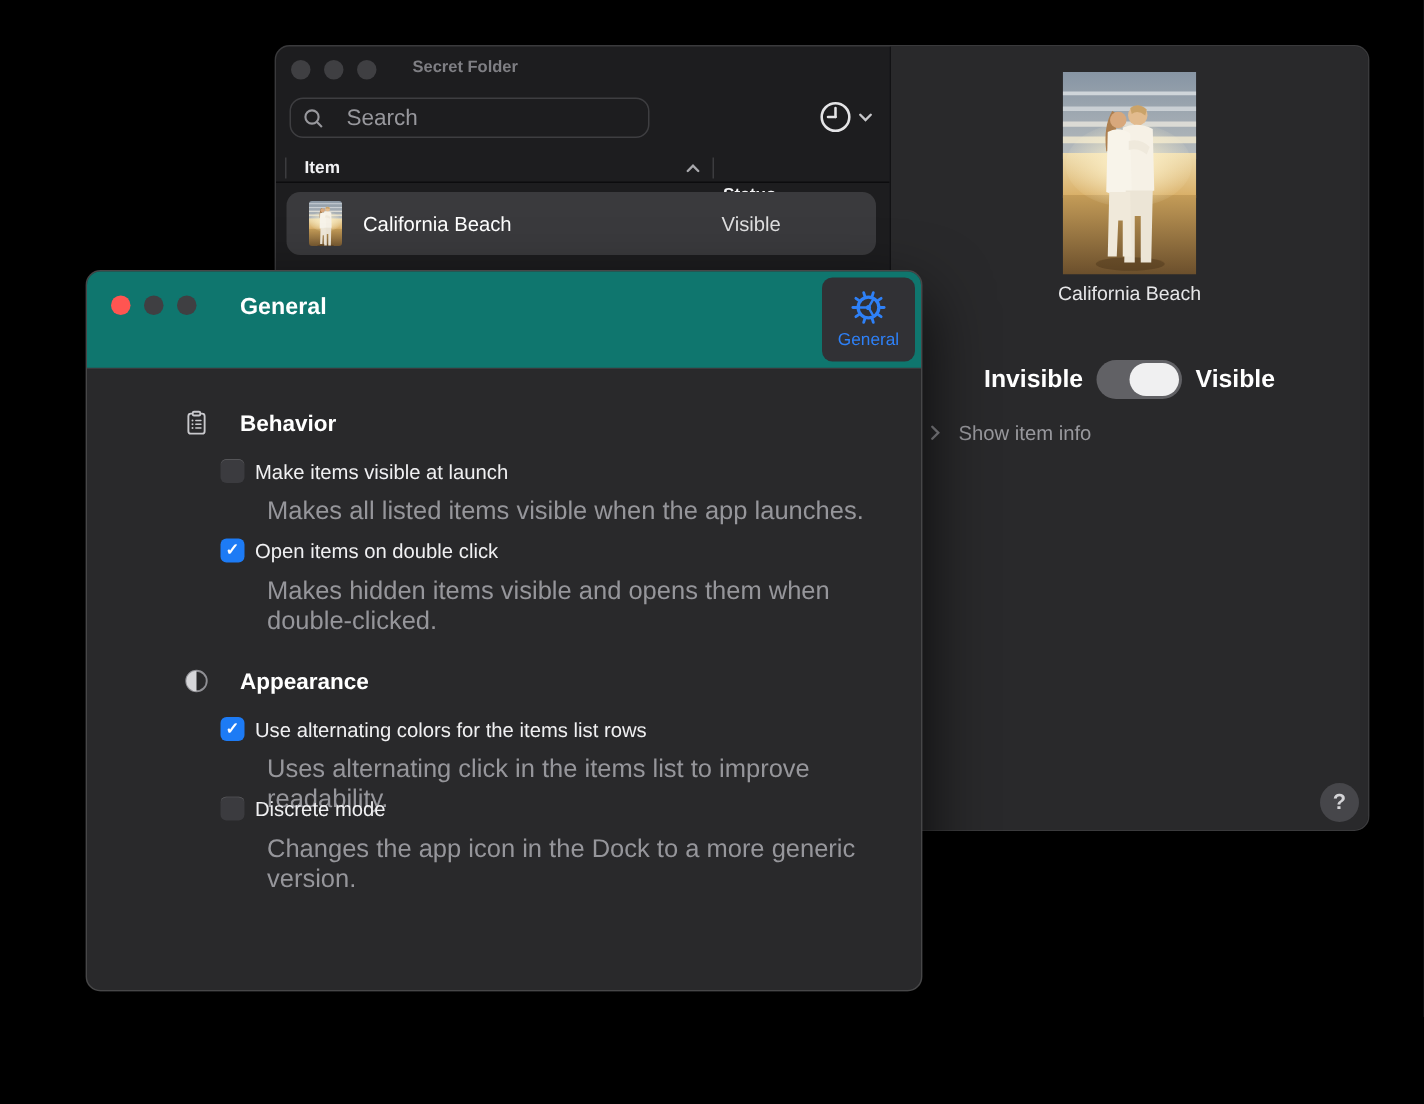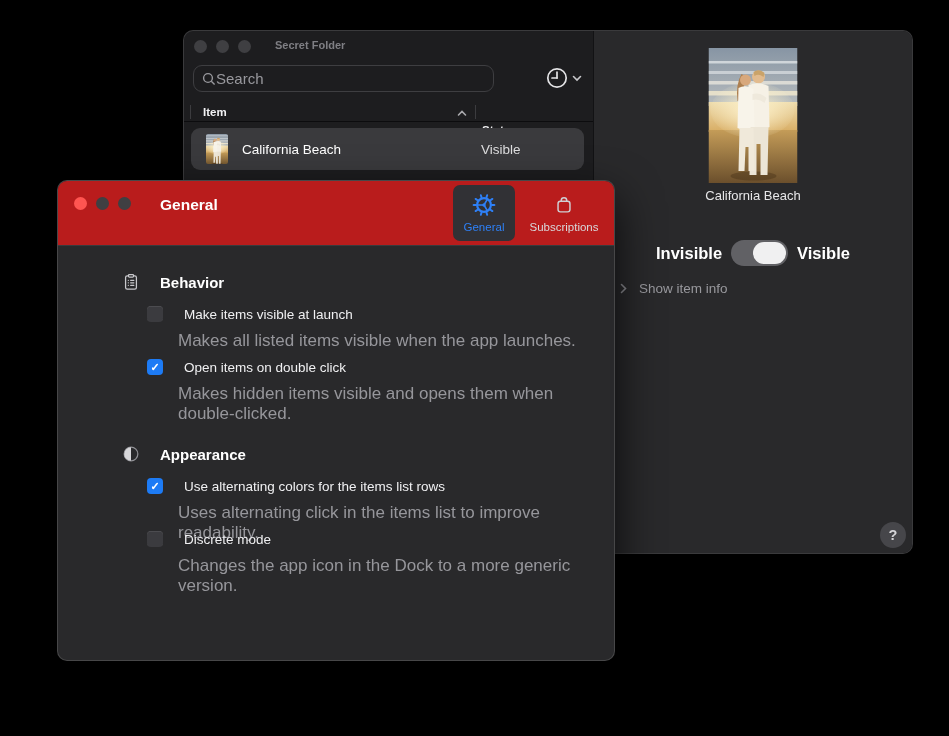--- a/index.html
+++ b/index.html
@@ -33,23 +33,23 @@
   }
   .tl-row { position: absolute; display: flex; gap: 9px; }
   .main-window .tl-row { left: 10px; top: 9px; }
   .tl { width: 13px; height: 13px; border-radius: 50%; background: #3f3f42; }
   .tl.red { background: #ff5551; }
   .mw-title {
     position: absolute; left: 91px; top: 8px;
     font-size: 11px; font-weight: bold; color: #7f7f84;
   }
   .search-field {
-    position: absolute; left: 9px; top: 34px; width: 301px; height: 27px;
+    position: absolute; left: 9px; top: 34px; width: 240px; height: 27px;
     border: 1px solid #3e3e41; border-radius: 9px;
-    display: flex; align-items: center; padding: 0 8px; gap: 0;
+    display: flex; align-items: center; padding: 0 8px; gap: 15px;
     color: #98989d; font-size: 15px;
   }
   .history-btn {
     position: absolute; left: 361px; top: 35px;
     display: flex; align-items: center; gap: 3px;
   }
   .table-header {
     position: absolute; left: 0; right: 0; top: 73px; height: 18px;
     border-bottom: 1px solid #0c0c0e;
     font-size: 11.5px; font-weight: bold; color: #f2f2f4;
@@ -111,21 +111,21 @@
 
   
   .settings-window {
     left: 57px; top: 180px; width: 558px; height: 481px;
     background: #29292b;
     border: 1px solid rgba(255,255,255,.14);
     z-index: 2;
   }
   .settings-titlebar {
     position: relative; height: 65px;
-    background: #b91c1c;
+    background: #0f766e;
     border-bottom: 1px solid #3a3a3d;
     border-radius: 9px 9px 0 0;
   }
   .settings-titlebar .tl-row { left: 16px; top: 16px; }
   .sw-title {
     position: absolute; left: 102px; top: 15px;
     font-size: 15.5px; font-weight: bold; color: #ffffff;
   }
   .tabs {
     position: absolute; top: 4px; right: 4px;
@@ -145,21 +145,21 @@
 
   .settings-content { padding: 27px 20px 0 63px; }
   .section-title {
     display: flex; align-items: center; gap: 19px; height: 18px;
     font-size: 15px; font-weight: bold; color: #ffffff;
   }
   .section-appearance { margin-top: 48px; }
   .options { padding-left: 26px; }
   .option-row { margin-top: 15px; }
   .option-head {
-    display: flex; align-items: center; gap: 21px;
+    display: flex; align-items: center; gap: 7px;
     color: #f0f0f2; font-size: 13.5px; height: 16px;
   }
   .checkbox {
     width: 16px; height: 16px; border-radius: 4px; flex: none;
     background: #3b3b3f;
     box-shadow: inset 0 0.5px 0 rgba(255,255,255,.18);
     display: flex; align-items: center; justify-content: center;
   }
   .checkbox.checked { background: #1d7bf5; box-shadow: none; }
   .checkbox.checked::after {
@@ -333,29 +333,20 @@
               <line x1="12" y1="12" x2="15.3" y2="17.7"></line>
               <line x1="12" y1="12" x2="5.4" y2="12"></line>
               <line x1="12" y1="12" x2="15.3" y2="6.3"></line>
             </g>
             <circle cx="12" cy="12" r="1.7" fill="#2e80f7" stroke="none"></circle>
           </svg>
         </span>
         <span class="tab-label">General</span>
       </div>
 
-      <div class="tab tab-subscriptions">
-        <span class="ticon">
-          <svg width="22" height="24" viewBox="0 0 24 24" fill="none" stroke="#cfcfd3" stroke-width="1.6" stroke-linejoin="round">
-            <rect x="5.5" y="8" width="13" height="11.5" rx="2.5"></rect>
-            <path d="M9 8 V7 a3 3 0 0 1 6 0 V8" stroke-linecap="round"></path>
-          </svg>
-        </span>
-        <span class="tab-label">Subscriptions</span>
-      </div>
     </div>
   </div>
 
   <div class="settings-content">
 
     <div class="section-title">
       <span style="display:flex;">
         <svg width="20" height="22" viewBox="0 0 24 24" fill="none" stroke="#c9c9cd" stroke-width="1.5" stroke-linejoin="round">
           <rect x="5.5" y="4.5" width="13" height="16" rx="2"></rect>
           <rect x="9" y="3" width="6" height="3" rx="1" fill="#29292b"></rect>

